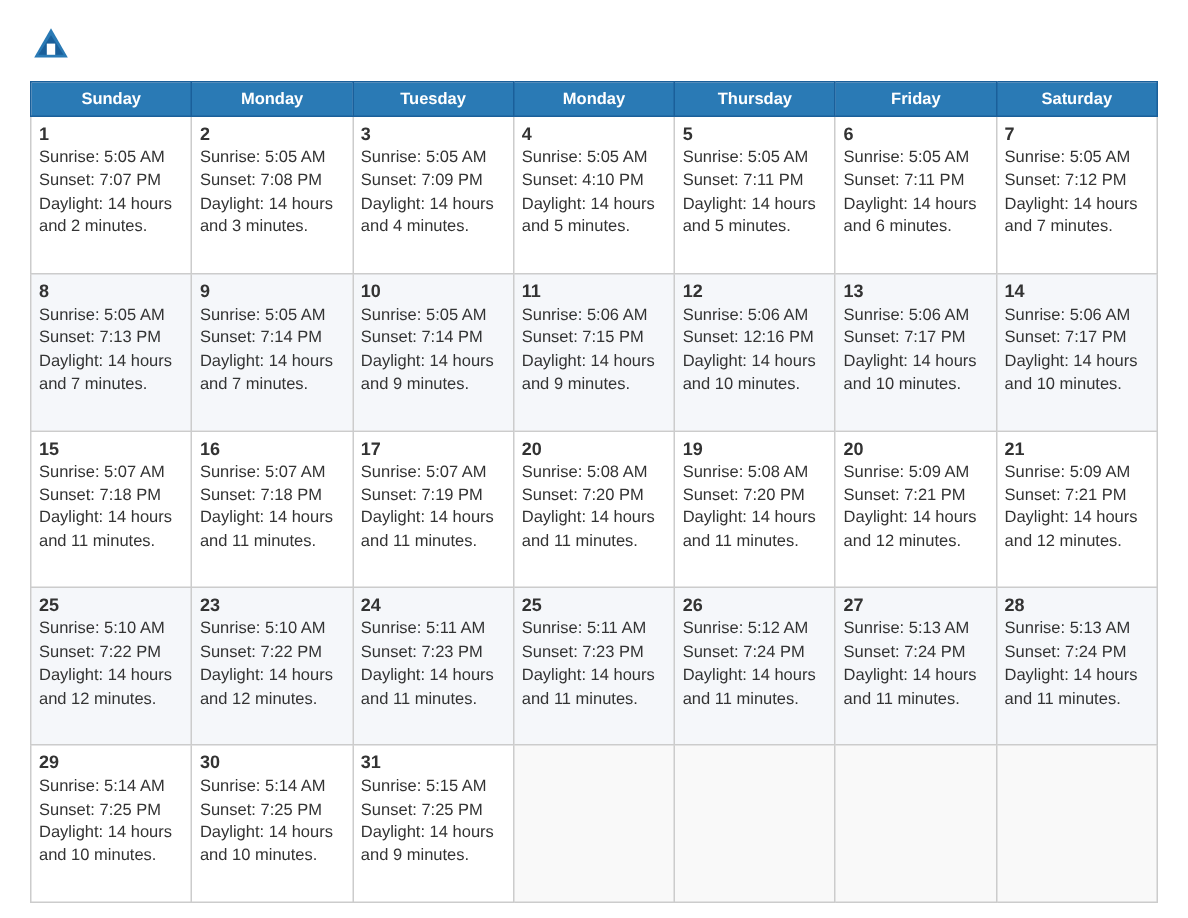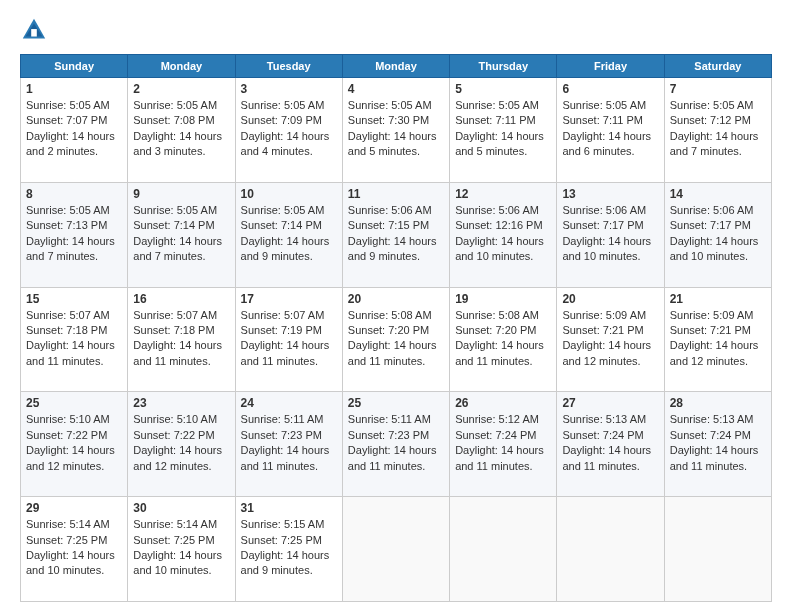--- a/index.html
+++ b/index.html
@@ -161,21 +161,21 @@
           <div class="day-info">
             <span>Sunrise: 5:05 AM</span><br>
             <span>Sunset: 7:09 PM</span><br>
             <span>Daylight: 14 hours and 4 minutes.</span>
           </div>
         </td>
           <td>
           <span class="day-number">4</span>
           <div class="day-info">
             <span>Sunrise: 5:05 AM</span><br>
-            <span>Sunset: 7:30 PM</span><br>
+            <span>Sunset: 4:10 PM</span><br>
             <span>Daylight: 14 hours and 5 minutes.</span>
           </div>
         </td>
           <td>
           <span class="day-number">5</span>
           <div class="day-info">
             <span>Sunrise: 5:05 AM</span><br>
             <span>Sunset: 7:11 PM</span><br>
             <span>Daylight: 14 hours and 5 minutes.</span>
           </div>

